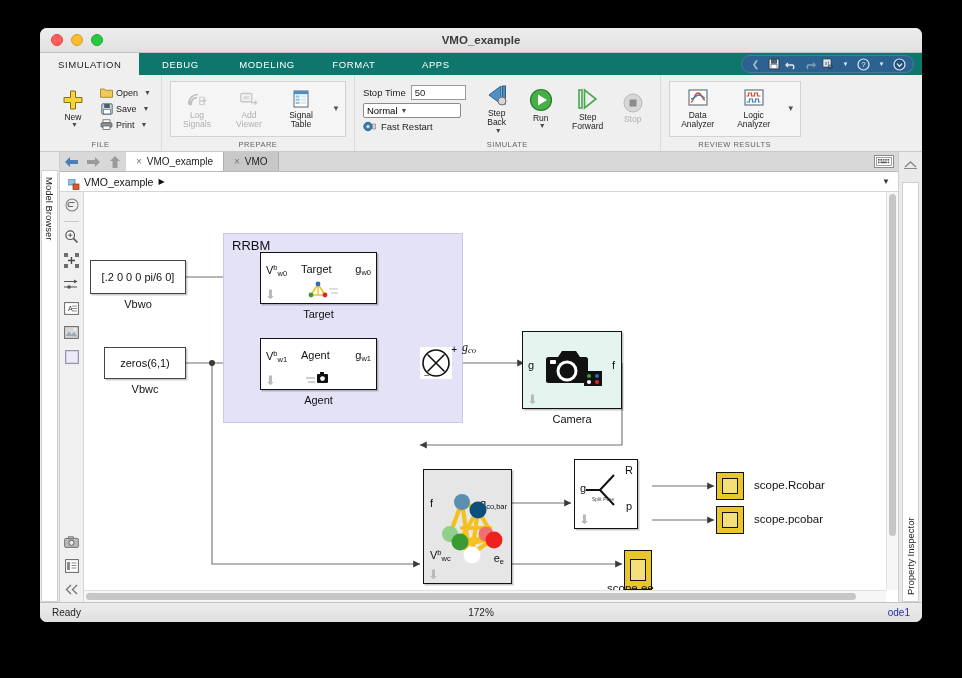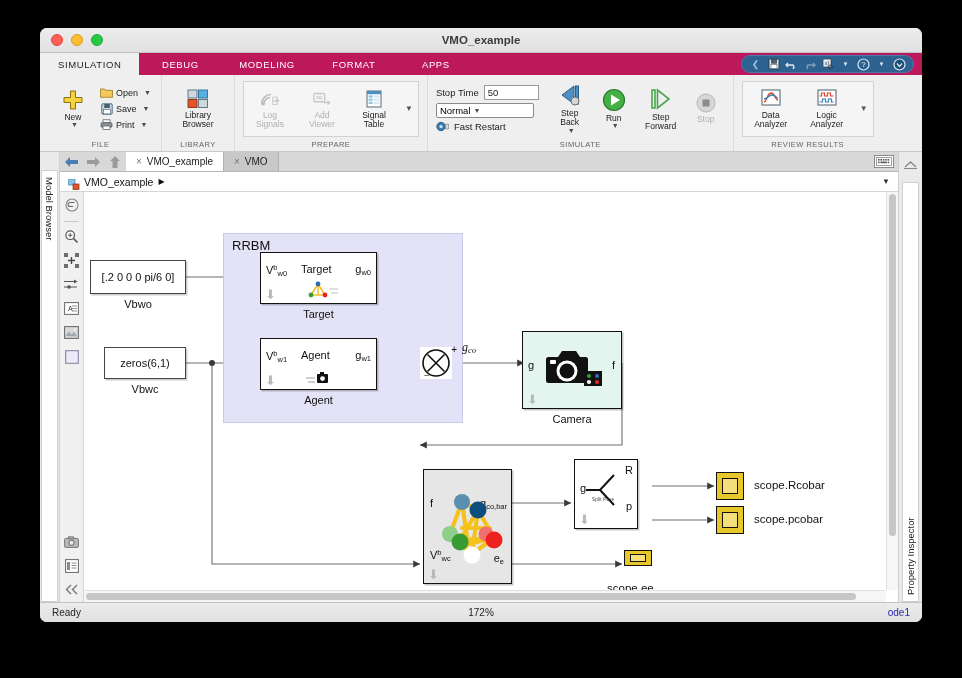--- a/index.html
+++ b/index.html
@@ -36,21 +36,21 @@
   .dot.red { background: #ff5f57; border: .5px solid #e0443e; }
   .dot.yellow { background: #febc2e; border: .5px solid #d89d26; }
   .dot.green { background: #28c840; border: .5px solid #23a739; }
   .wtitle {
     position: absolute; left: 0; right: 0; text-align: center;
     font-size: 11.5px; font-weight: bold; color: #3c3c3c;
   }
 
   
   .tabbar {
-    height: 22px; background: #be185d; display: flex; align-items: stretch;
+    height: 22px; background: #0f766e; display: flex; align-items: stretch;
     flex: 0 0 auto; position: relative;
   }
   .rtab {
     color: #fff; font-size: 9.5px; letter-spacing: .6px;
     display: flex; align-items: center; justify-content: center;
     padding: 0 18px; min-width: 82px;
   }
   .rtab.active { background: #f0efef; color: #1d1d1d; }
   .qbar {
     position: absolute; right: 8px; top: 2px; height: 18px;
@@ -299,35 +299,20 @@
                 </svg>
             </span>
             <span>Print</span>
             <span class="caret">▼</span>
           </div>
         </div>
       </div>
       <div class="rglabel">FILE</div>
     </div>
 
-    <div class="rgroup">
-      <div class="rgbody">
-        <div class="bigbtn" style="width:56px;">
-          <svg width="22" height="20" viewBox="0 0 22 20">
-            <rect x="1" y="1" width="9" height="8" fill="#cfd8de" stroke="#5a6b77" stroke-width=".9"></rect>
-            <rect x="11.5" y="1" width="9" height="8" fill="#57b0e0" stroke="#2a6e96" stroke-width=".9"></rect>
-            <rect x="1" y="10.5" width="9" height="8" fill="#e1552a" stroke="#8c3116" stroke-width=".9"></rect>
-            <rect x="11.5" y="10.5" width="9" height="8" fill="#cfd8de" stroke="#5a6b77" stroke-width=".9"></rect>
-          </svg>
-          <span class="lbl">Library</span>
-          <span class="lbl" style="margin-top:0;">Browser</span>
-        </div>
-      </div>
-      <div class="rglabel">LIBRARY</div>
-    </div>
 
     <div class="rgroup">
       <div class="rgbody">
         <div class="prepbox">
           <div class="bigbtn disabled" style="width:52px;">
             <svg width="22" height="20" viewBox="0 0 24 22">
               <path d="M3 16 a10 10 0 0 1 10 -10" fill="none" stroke="#bdbdbd" stroke-width="1.8"></path>
               <path d="M5.5 16 a6.5 6.5 0 0 1 6.5 -6.5" fill="none" stroke="#bdbdbd" stroke-width="1.8"></path>
               <circle cx="4.5" cy="16" r="2.2" fill="#bdbdbd"></circle>
               <path d="M15 9 h5 v8 h-5 z" fill="none" stroke="#cfcfcf" stroke-width="1.2"></path>
@@ -769,21 +754,21 @@
             <div class="blk scopeblk" style="left:632px; top:280px; width:28px; height:28px;">
               <div class="scopeinner"></div>
               <span class="scopetxt" style="left:37px; top:6px;">scope.Rcobar</span>
             </div>
 
             <div class="blk scopeblk" style="left:632px; top:314px; width:28px; height:28px;">
               <div class="scopeinner"></div>
               <span class="scopetxt" style="left:37px; top:6px;">scope.pcobar</span>
             </div>
 
-            <div class="blk scopeblk" style="left:540px; top:358px; width:28px; height:16px;">
+            <div class="blk scopeblk" style="left:540px; top:358px; width:28px; height:40px;">
               <div class="scopeinner"></div>
               <span class="scopetxt" style="left:-18px; top:31px;">scope.ee</span>
             </div>
 
           </div>
 
           <div class="scroll-v">
             <div class="thumb"></div>
           </div>
           <div class="scroll-h">

